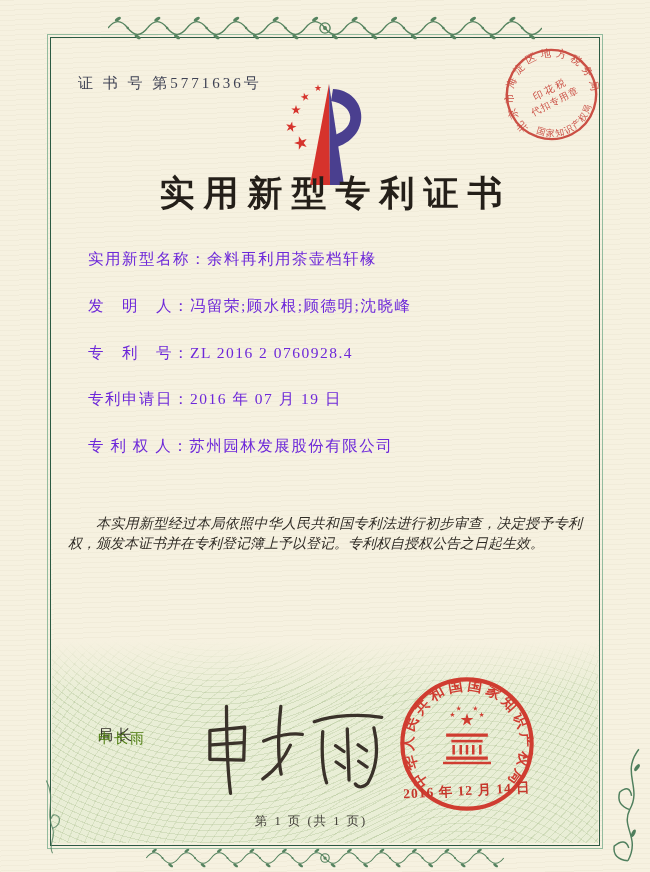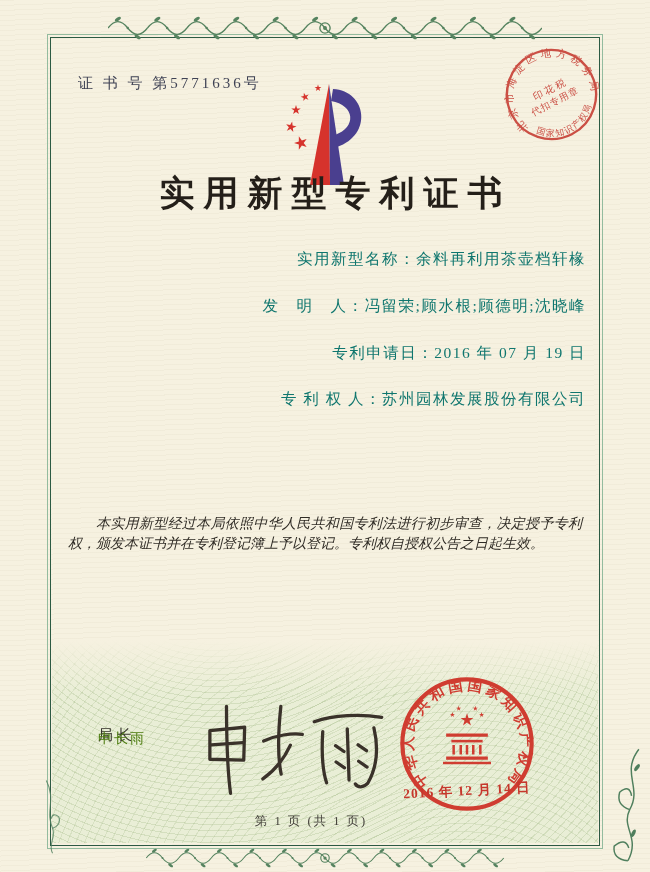--- a/index.html
+++ b/index.html
@@ -32,21 +32,21 @@
   }
   .cert-no{left:78px;top:74px;font-size:15px;letter-spacing:3px;color:#3f4254;}
   .garland-top{left:108px;top:11px;width:434px;height:34px;z-index:2;}
   .garland-bottom{left:115px;top:845px;width:420px;height:26px;z-index:2;}
   .corner-flourish{left:584px;top:742px;width:64px;height:126px;z-index:2;}
   .corner-flourish-left{left:40px;top:772px;width:44px;height:86px;z-index:2;transform:scaleX(-1);}
   .tax-stamp{left:502px;top:45px;width:99px;height:99px;transform:rotate(-27deg);opacity:.93;}
   .sipo-logo{left:255px;top:79px;width:145px;height:112px;}
   .title{left:12px;right:0;top:170px;text-align:center;font-size:35px;font-weight:700;
          letter-spacing:9px;text-indent:9px;color:#241f19;}
-  .fields{left:88px;top:249px;right:64px;font-size:15.5px;letter-spacing:1.5px;color:#0f766e;text-align:right;}
+  .fields{left:88px;top:249px;right:64px;font-size:15.5px;letter-spacing:1.5px;color:#6d28d9;}
   .field-row{height:46.8px;white-space:nowrap;}
   .body-text{left:68px;top:514px;width:514px;font-size:14px;line-height:19.6px;
              text-align:justify;color:#2f2b25;}
   .body-text p{margin:0;text-indent:2em;font-style:italic;}
   .sig-title{left:98px;top:726px;font-size:15px;letter-spacing:4px;color:#33302a;}
   .sig-name{left:98px;top:730px;font-size:14px;letter-spacing:2px;color:#4d7c0f;}
   .signature-svg{left:192px;top:692px;width:205px;height:106px;transform:rotate(-2deg);}
   .seal{left:394px;top:671px;width:146px;height:146px;opacity:.95;}
   .seal-date{left:388px;top:782px;width:158px;text-align:center;color:#c6372c;
              font-size:13.5px;letter-spacing:1px;transform:rotate(-3deg);font-weight:700;}
@@ -152,20 +152,23 @@
   </svg>
 
   <div class="layer title">实用新型专利证书</div>
 
   <div class="layer fields">
     <div class="field-row">
       <span>实用新型名称：</span><span>余料再利用茶壶档轩椽</span>
     </div>
     <div class="field-row">
       <span>发　明　人：</span><span>冯留荣;顾水根;顾德明;沈晓峰</span>
+    </div>
+    <div class="field-row">
+      <span>专　利　号：</span><span>ZL 2016 2 0760928.4</span>
     </div>
     <div class="field-row">
       <span>专利申请日：</span><span>2016 年 07 月 19 日</span>
     </div>
     <div class="field-row">
       <span>专 利 权 人：</span><span>苏州园林发展股份有限公司</span>
     </div>
   </div>
 
   <div class="layer body-text">

